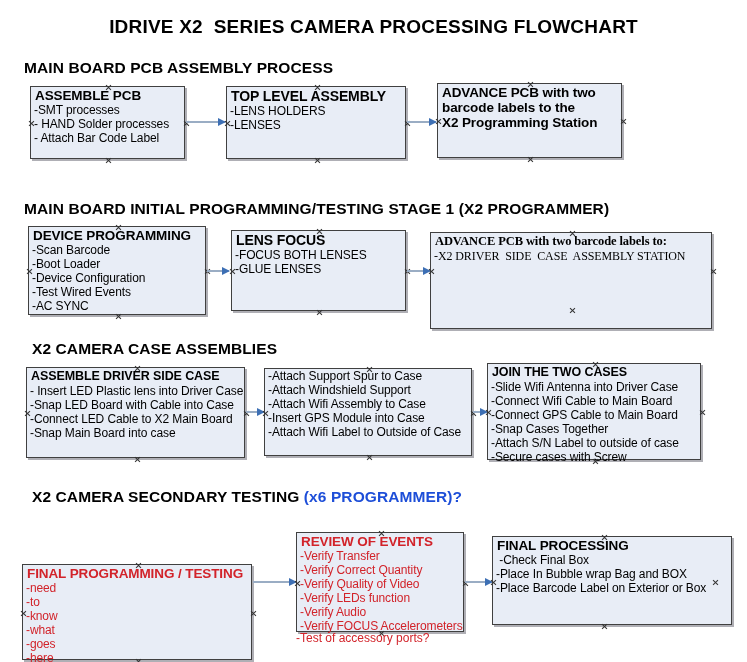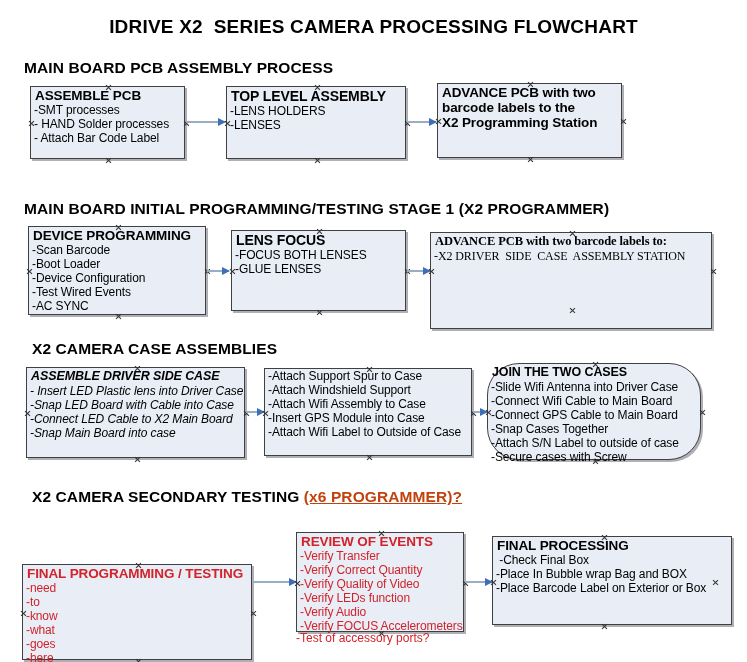--- a/index.html
+++ b/index.html
@@ -23,21 +23,21 @@
     left:0;top:16px;width:747px;text-align:center;
     font-size:19px;
   }
   .section-head{
     position:absolute;
     font-weight:bold;
     font-size:15.5px;
     white-space:pre;
     letter-spacing:0.1px;
   }
-  .section-head .accent{color:#c2410c;text-decoration:underline;}
+  .section-head .accent{color:#1d4ed8;}
 
   .node{
     position:absolute;
     background:#e8edf6;
     border:1px solid #404040;
     box-sizing:border-box;
     box-shadow:2px 2px 0 0 rgba(110,110,120,.55);
     overflow:visible;
   }
   .node .n-title{
@@ -173,21 +173,21 @@
     <div class="n-title">ADVANCE PCB with two barcode labels to:</div>
     <div class="n-line">-X2 DRIVER  SIDE  CASE  ASSEMBLY STATION</div>
     <span class="handle" style="left:141px;top:0px;"></span>
     <span class="handle" style="left:141px;top:77px;"></span>
     <span class="handle" style="left:0px;top:38px;"></span>
     <span class="handle" style="left:282px;top:38px;"></span>
   </div>
 
   <div class="section-head" style="left:32px;top:340px;"><span>X2 CAMERA CASE ASSEMBLIES</span></div>
 
-  <div class="node t-sm" style="left:26px;top:367px;width:219px;height:91px;font-style:italic;">
+  <div class="node t-sm" style="left:26px;top:367px;width:219px;height:91px;">
     <div class="n-title">ASSEMBLE DRIVER SIDE CASE</div>
     <div class="n-line">- Insert LED Plastic lens into Driver Case</div>
     <div class="n-line">-Snap LED Board with Cable into Case</div>
     <div class="n-line">-Connect LED Cable to X2 Main Board</div>
     <div class="n-line">-Snap Main Board into case</div>
     <span class="handle" style="left:110px;top:0px;"></span>
     <span class="handle" style="left:110px;top:91px;"></span>
     <span class="handle" style="left:0px;top:45px;"></span>
     <span class="handle" style="left:219px;top:45px;"></span>
   </div>
@@ -205,21 +205,21 @@
     <span class="handle" style="left:104px;top:0px;"></span>
     <span class="handle" style="left:104px;top:88px;"></span>
     <span class="handle" style="left:0px;top:44px;"></span>
     <span class="handle" style="left:208px;top:44px;"></span>
   </div>
 
   <div class="conn" style="left:473px;top:411px;width:14px;">
     <span class="arrow"></span>
   </div>
 
-  <div class="node t-sm" style="left:487px;top:363px;width:214px;height:97px;border-radius:32px;">
+  <div class="node t-sm" style="left:487px;top:363px;width:214px;height:97px;">
     <div class="n-title">JOIN THE TWO CASES</div>
     <div class="n-line">-Slide Wifi Antenna into Driver Case</div>
     <div class="n-line">-Connect Wifi Cable to Main Board</div>
     <div class="n-line">-Connect GPS Cable to Main Board</div>
     <div class="n-line">-Snap Cases Together</div>
     <div class="n-line">-Attach S/N Label to outside of case</div>
     <div class="n-line">-Secure cases with Screw</div>
     <span class="handle" style="left:107px;top:0px;"></span>
     <span class="handle" style="left:107px;top:97px;"></span>
     <span class="handle" style="left:0px;top:48px;"></span>

